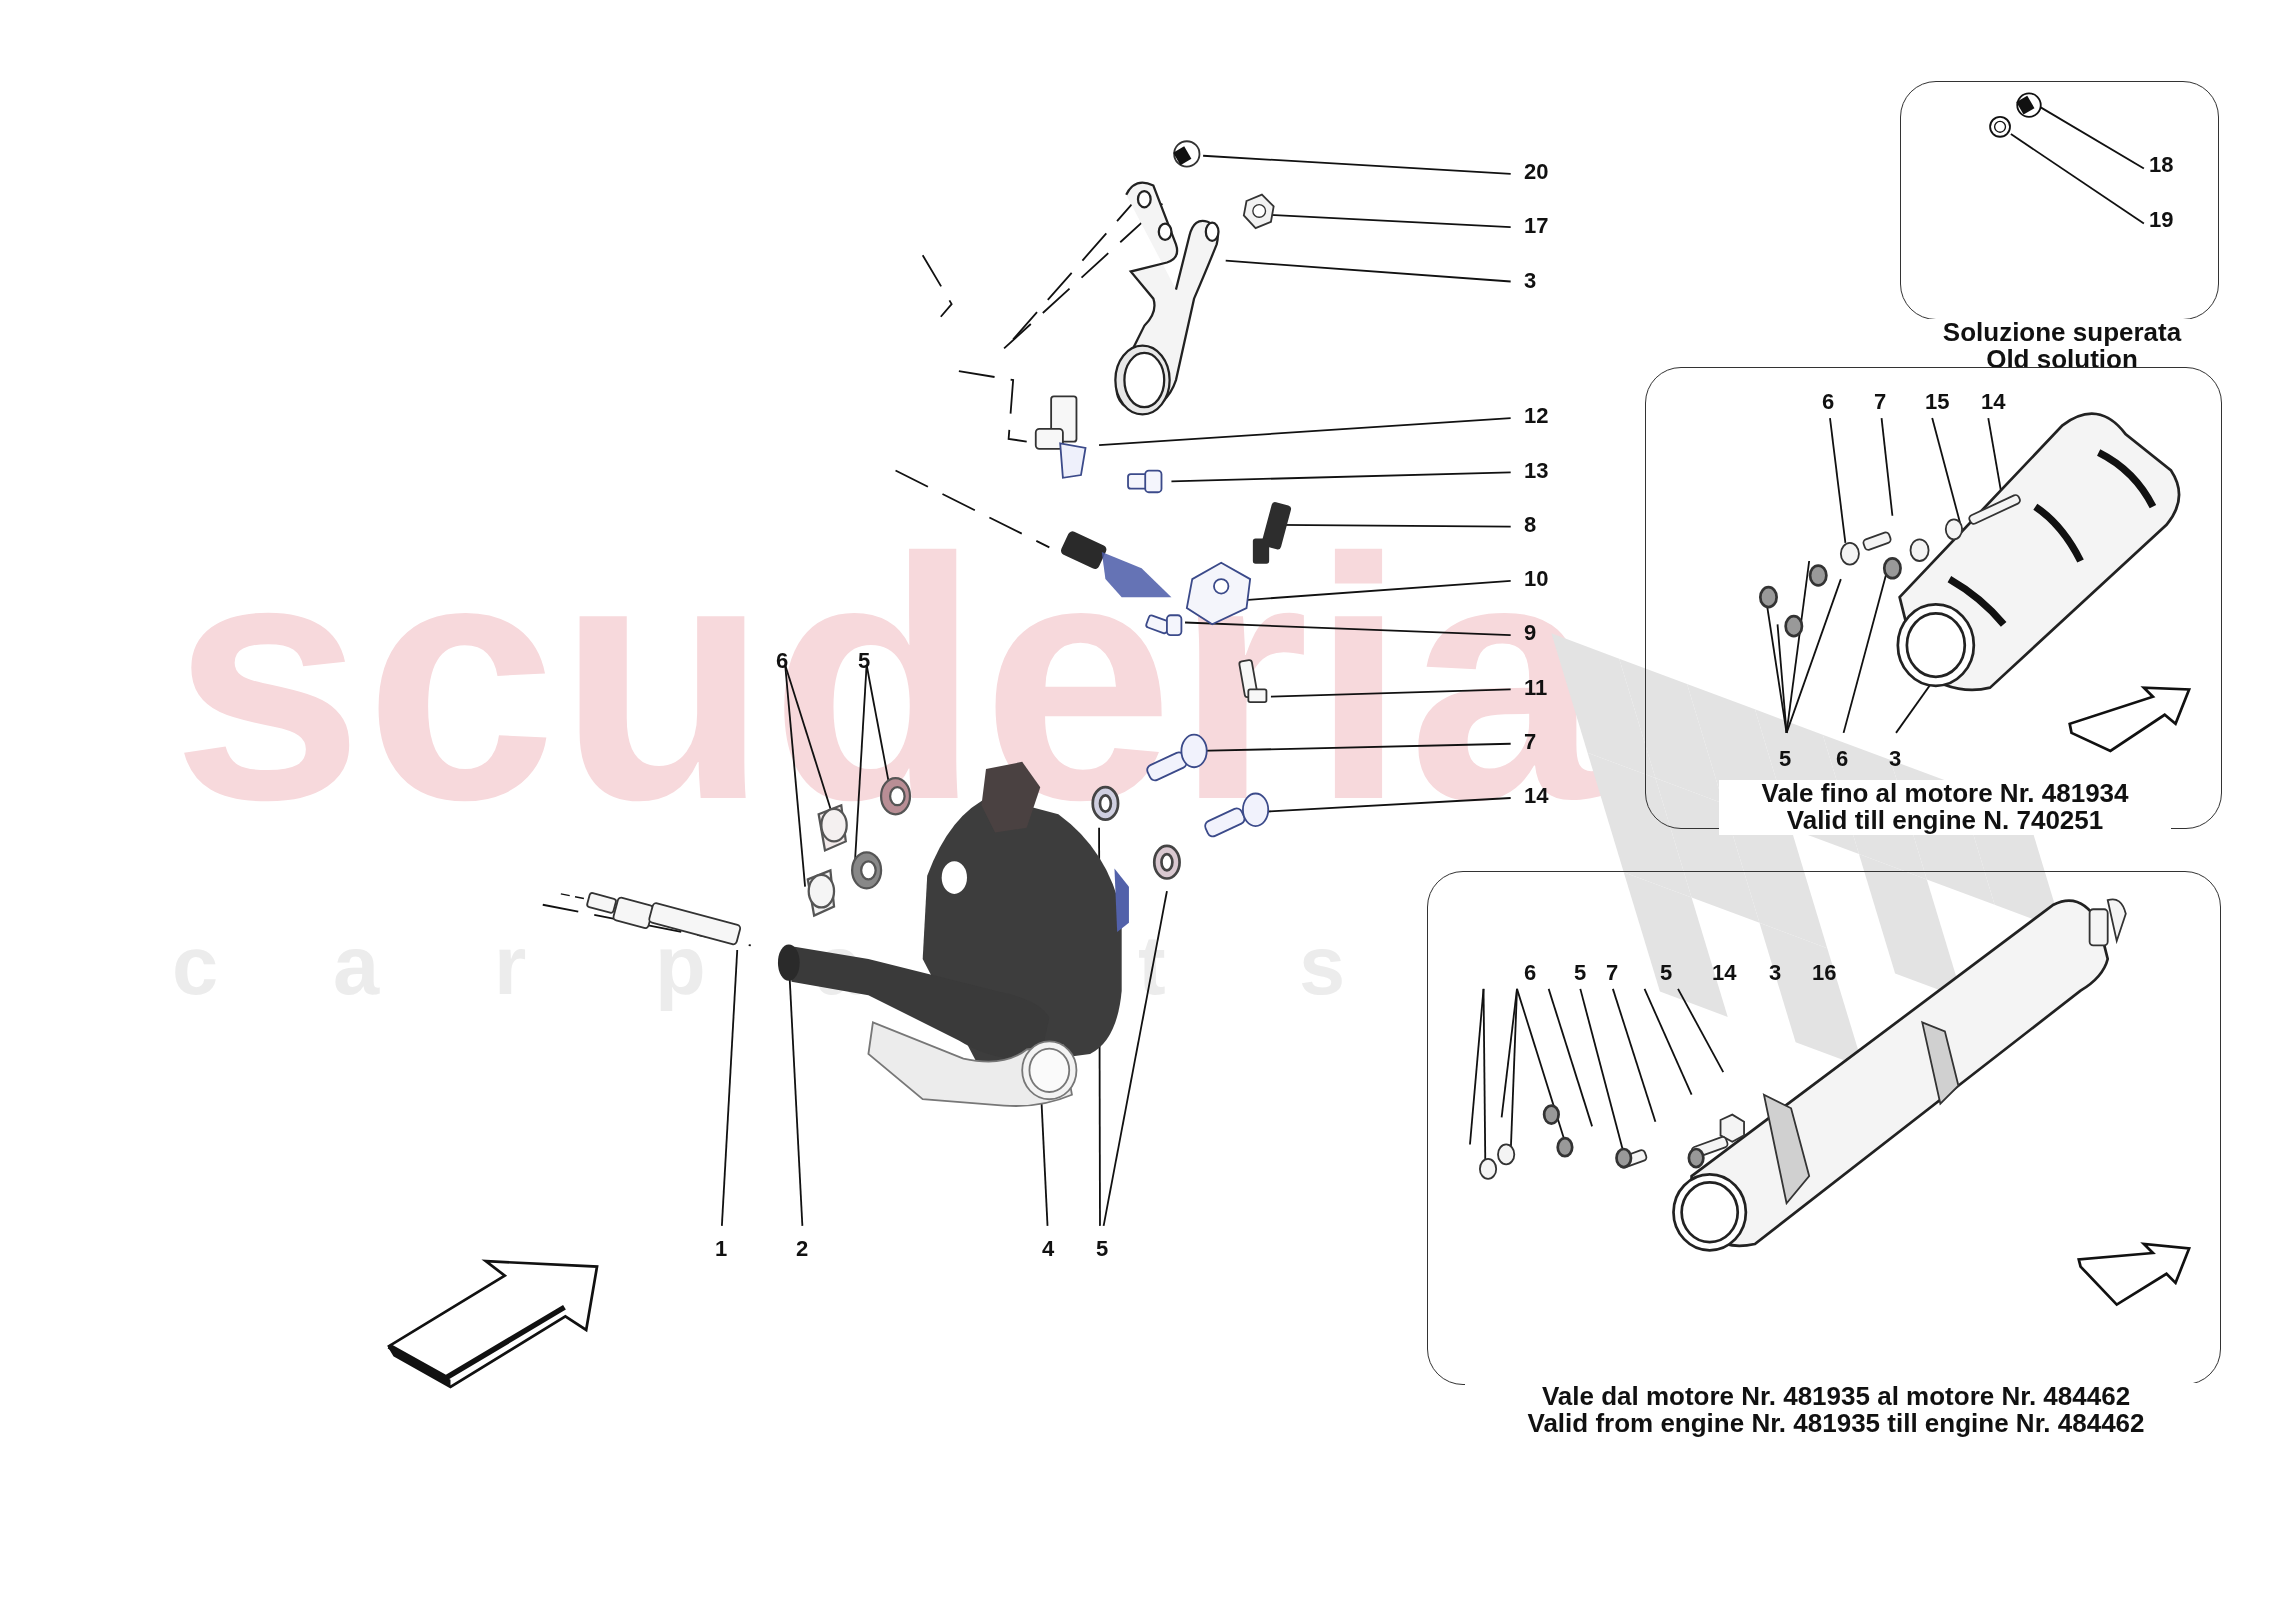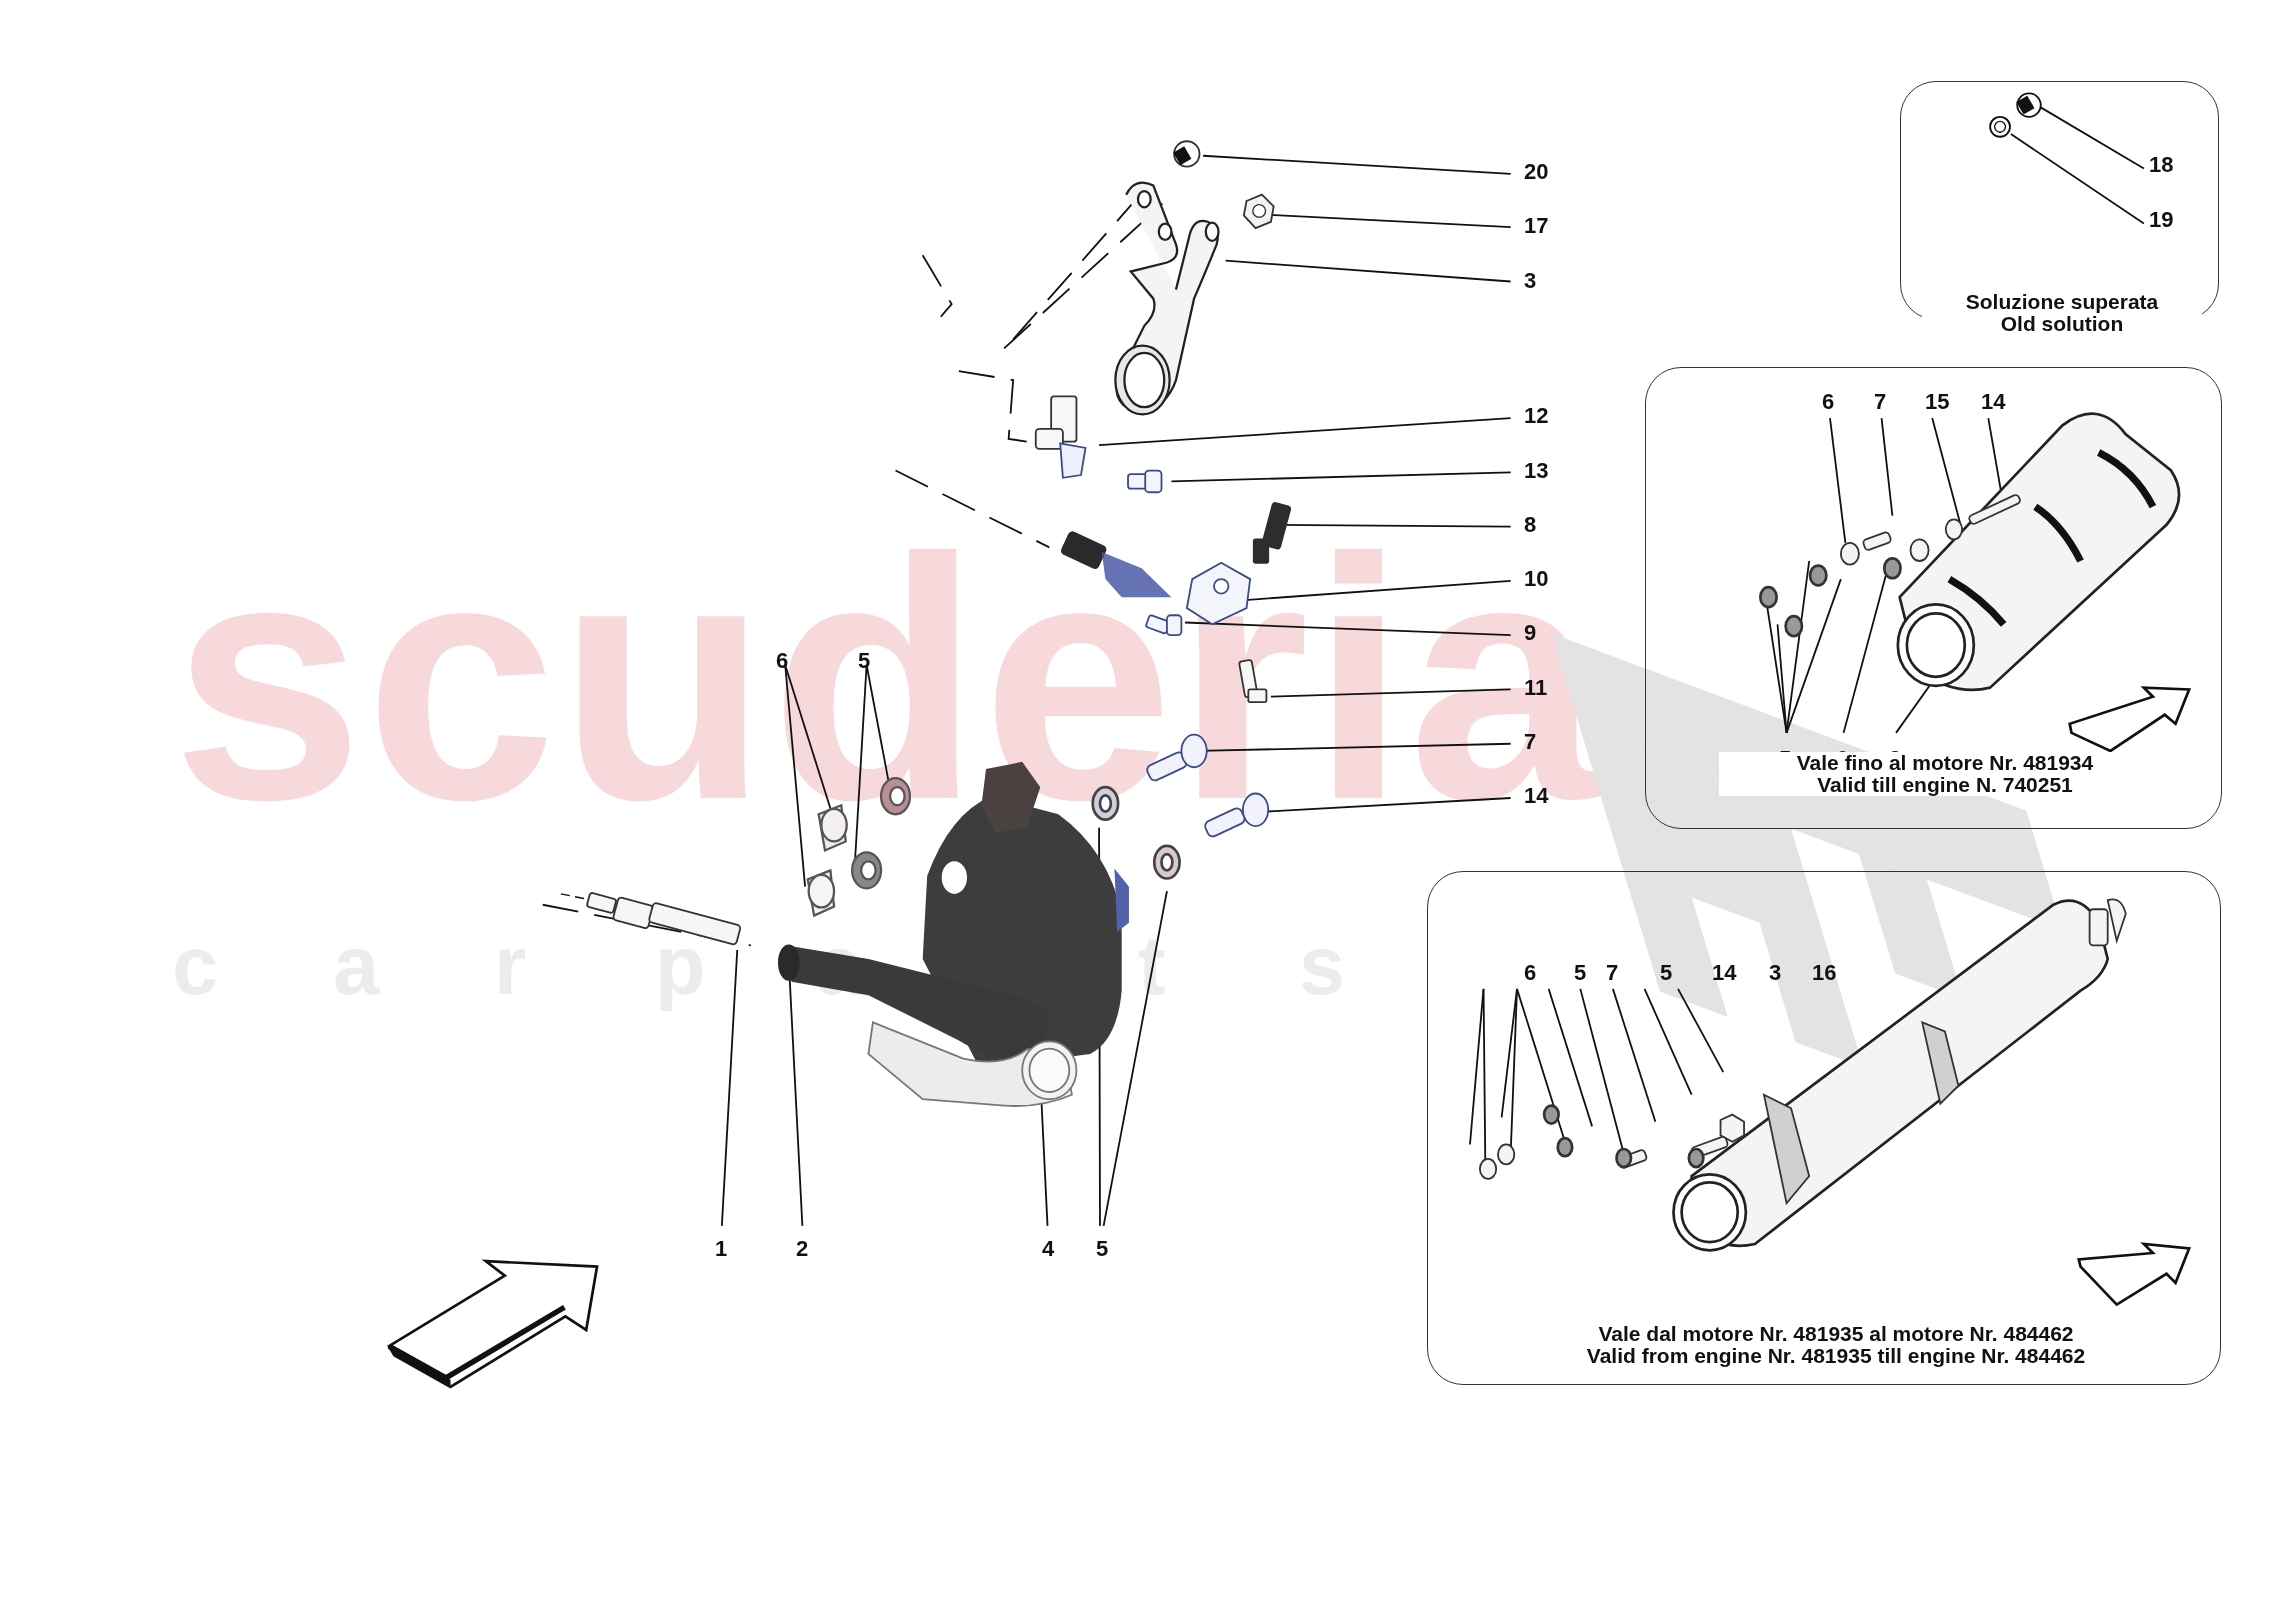--- a/index.html
+++ b/index.html
@@ -2,21 +2,21 @@
 <html style="font-size:14.5px"><head>
 <meta charset="utf-8">
 <style>
   html, body { margin:0; padding:0; background:#ffffff; }
   body { width:2285px; height:1615px; position:relative; overflow:hidden; font-family:"Liberation Sans", sans-serif; }
   .wm-scuderia { position:absolute; left:172px; top:507px; font-family:"Liberation Sans", sans-serif; font-weight:700; font-size:344px; letter-spacing:1.8px; color:#f7d9dc; line-height:1; white-space:nowrap; }
   .wm-carparts { position:absolute; left:172px; top:918px; font-family:"Liberation Sans", sans-serif; font-weight:700; font-size:83px; color:#ececec; white-space:nowrap; word-spacing:0; }
   .wm-carparts span { display:inline-block; width:161px; }
   .callout { position:absolute; font-family:"Liberation Sans", sans-serif; font-weight:700; font-size:22px; color:#111; line-height:1; }
   .panel { position:absolute; border:1.8px solid #333; border-radius:36px; background:transparent; }
-  .caption { position:absolute; font-family:"Liberation Sans", sans-serif; font-weight:700; font-size:21px; color:#111; text-align:center; line-height:1.05; background:#fff; padding:0 9px; white-space:nowrap; }
+  .caption { position:absolute; font-family:"Liberation Sans", sans-serif; font-weight:700; font-size:26px; color:#111; text-align:center; line-height:1.05; background:#fff; padding:0 9px; white-space:nowrap;margin-top:28px; }
   svg.layer { position:absolute; left:0; top:0; }
 </style>
 </head>
 <body>
 
 <div class="wm-scuderia">scuderia</div>
 <div class="wm-carparts">
   <span>c</span><span>a</span><span>r</span><span>p</span><span>a</span><span>r</span><span>t</span><span>s</span>
 </div>
 
@@ -314,17 +314,17 @@
     <polygon points="2300,1400 2340,1442 2395,1408 2405,1418 2420,1380 2370,1375 2380,1385 2298,1392" fill="#fff" stroke="#111" stroke-width="3"></polygon>
   </g>
 </svg>
 <div class="callout" style="left:1524px;top:962px">6</div>
 <div class="callout" style="left:1574px;top:962px">5</div>
 <div class="callout" style="left:1606px;top:962px">7</div>
 <div class="callout" style="left:1660px;top:962px">5</div>
 <div class="callout" style="left:1712px;top:962px">14</div>
 <div class="callout" style="left:1769px;top:962px">3</div>
 <div class="callout" style="left:1812px;top:962px">16</div>
-<div class="caption" style="left:1465px;top:1323px;width:724px;">
+<div class="caption" style="left:1465px;top:1355px;width:724px;">
   <div>Vale dal motore Nr. 481935 al motore Nr. 484462</div>
   <div>Valid from engine Nr. 481935 till engine Nr. 484462</div>
 </div>
 
 
 </body></html>

